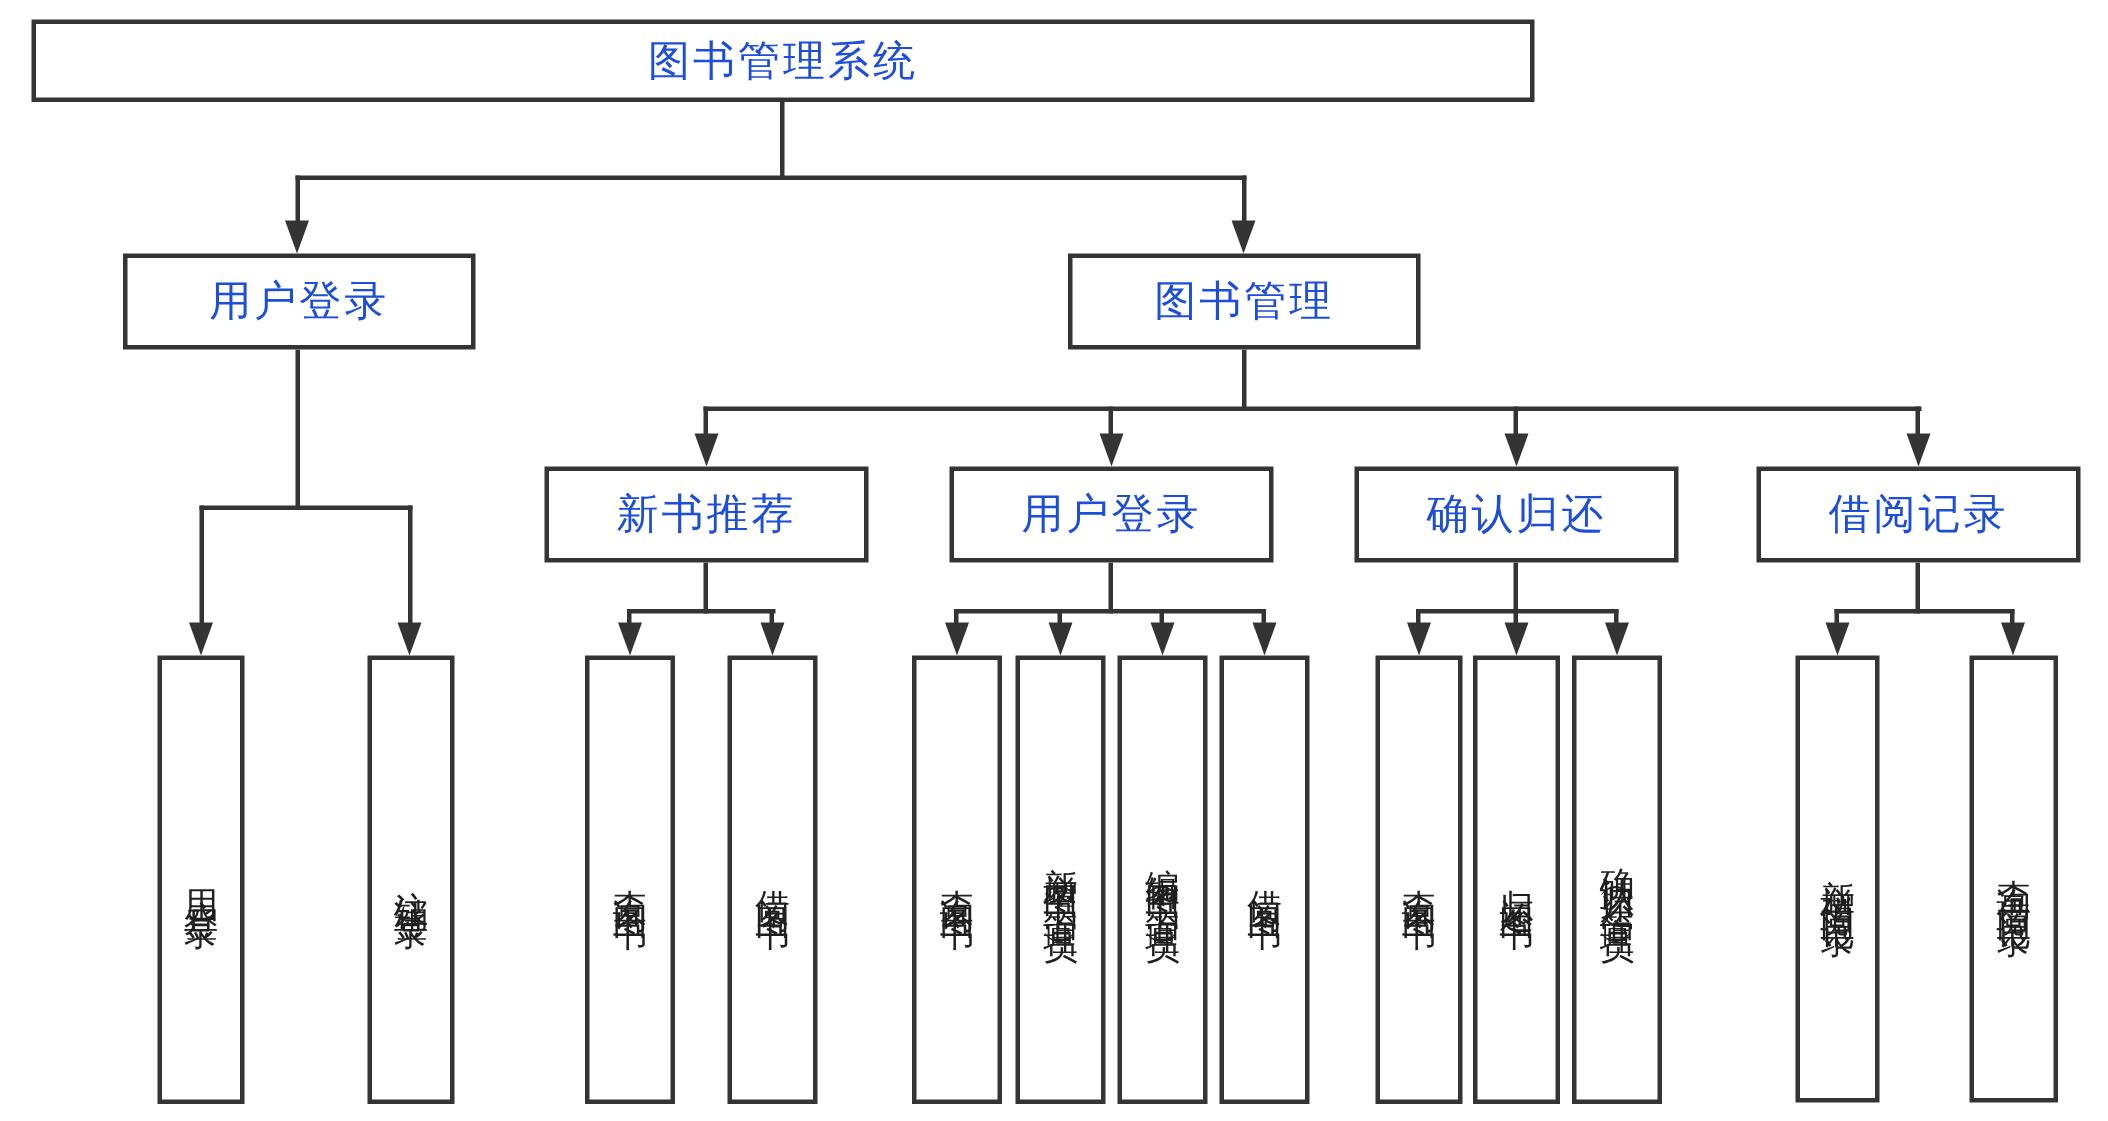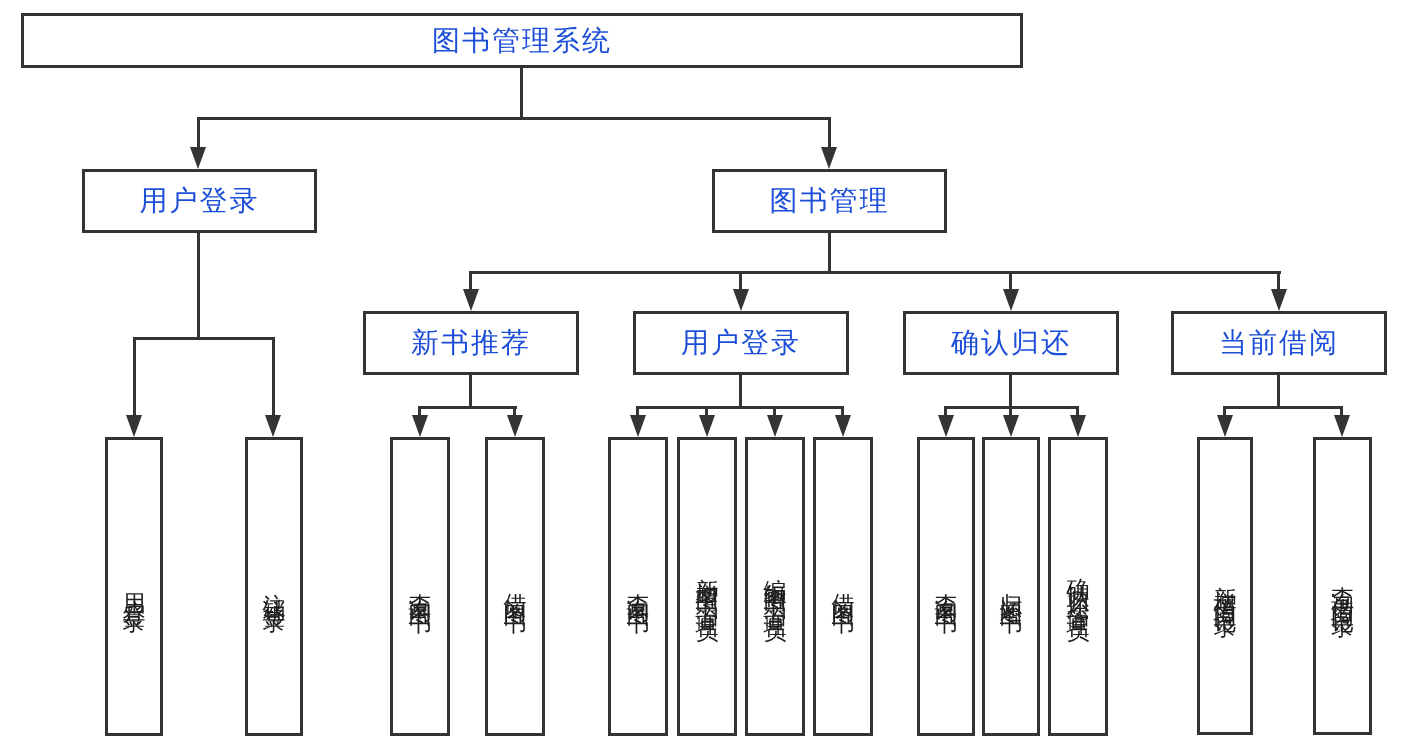--- a/index.html
+++ b/index.html
@@ -103,21 +103,21 @@
   <div class="arr" style="left:1334px;top:415px"></div>
 
   <div class="box" style="left:21px;top:13px;width:1002px;height:55px">图书管理系统</div>
 
   <div class="box" style="left:82px;top:169px;width:235px;height:64px">用户登录</div>
   <div class="box" style="left:712px;top:169px;width:235px;height:64px">图书管理</div>
 
   <div class="box" style="left:363px;top:311px;width:216px;height:64px">新书推荐</div>
   <div class="box" style="left:633px;top:311px;width:216px;height:64px">用户登录</div>
   <div class="box" style="left:903px;top:311px;width:216px;height:64px">确认归还</div>
-  <div class="box" style="left:1171px;top:311px;width:216px;height:64px">当前借阅</div>
+  <div class="box" style="left:1171px;top:311px;width:216px;height:64px">借阅记录</div>
 
   <div class="vbox" style="left:105px;top:437px;width:58px;height:299px">用户登录</div>
   <div class="vbox" style="left:245px;top:437px;width:58px;height:299px">注销登录</div>
 
   <div class="vbox" style="left:390px;top:437px;width:60px;height:299px">查询图书</div>
   <div class="vbox" style="left:485px;top:437px;width:60px;height:299px">借阅图书</div>
 
   <div class="vbox" style="left:608px;top:437px;width:60px;height:299px">查询图书</div>
   <div class="vbox" style="left:677px;top:437px;width:60px;height:299px">新增图书（管理员）</div>
   <div class="vbox" style="left:745px;top:437px;width:60px;height:299px">编辑图书（管理员）</div>

